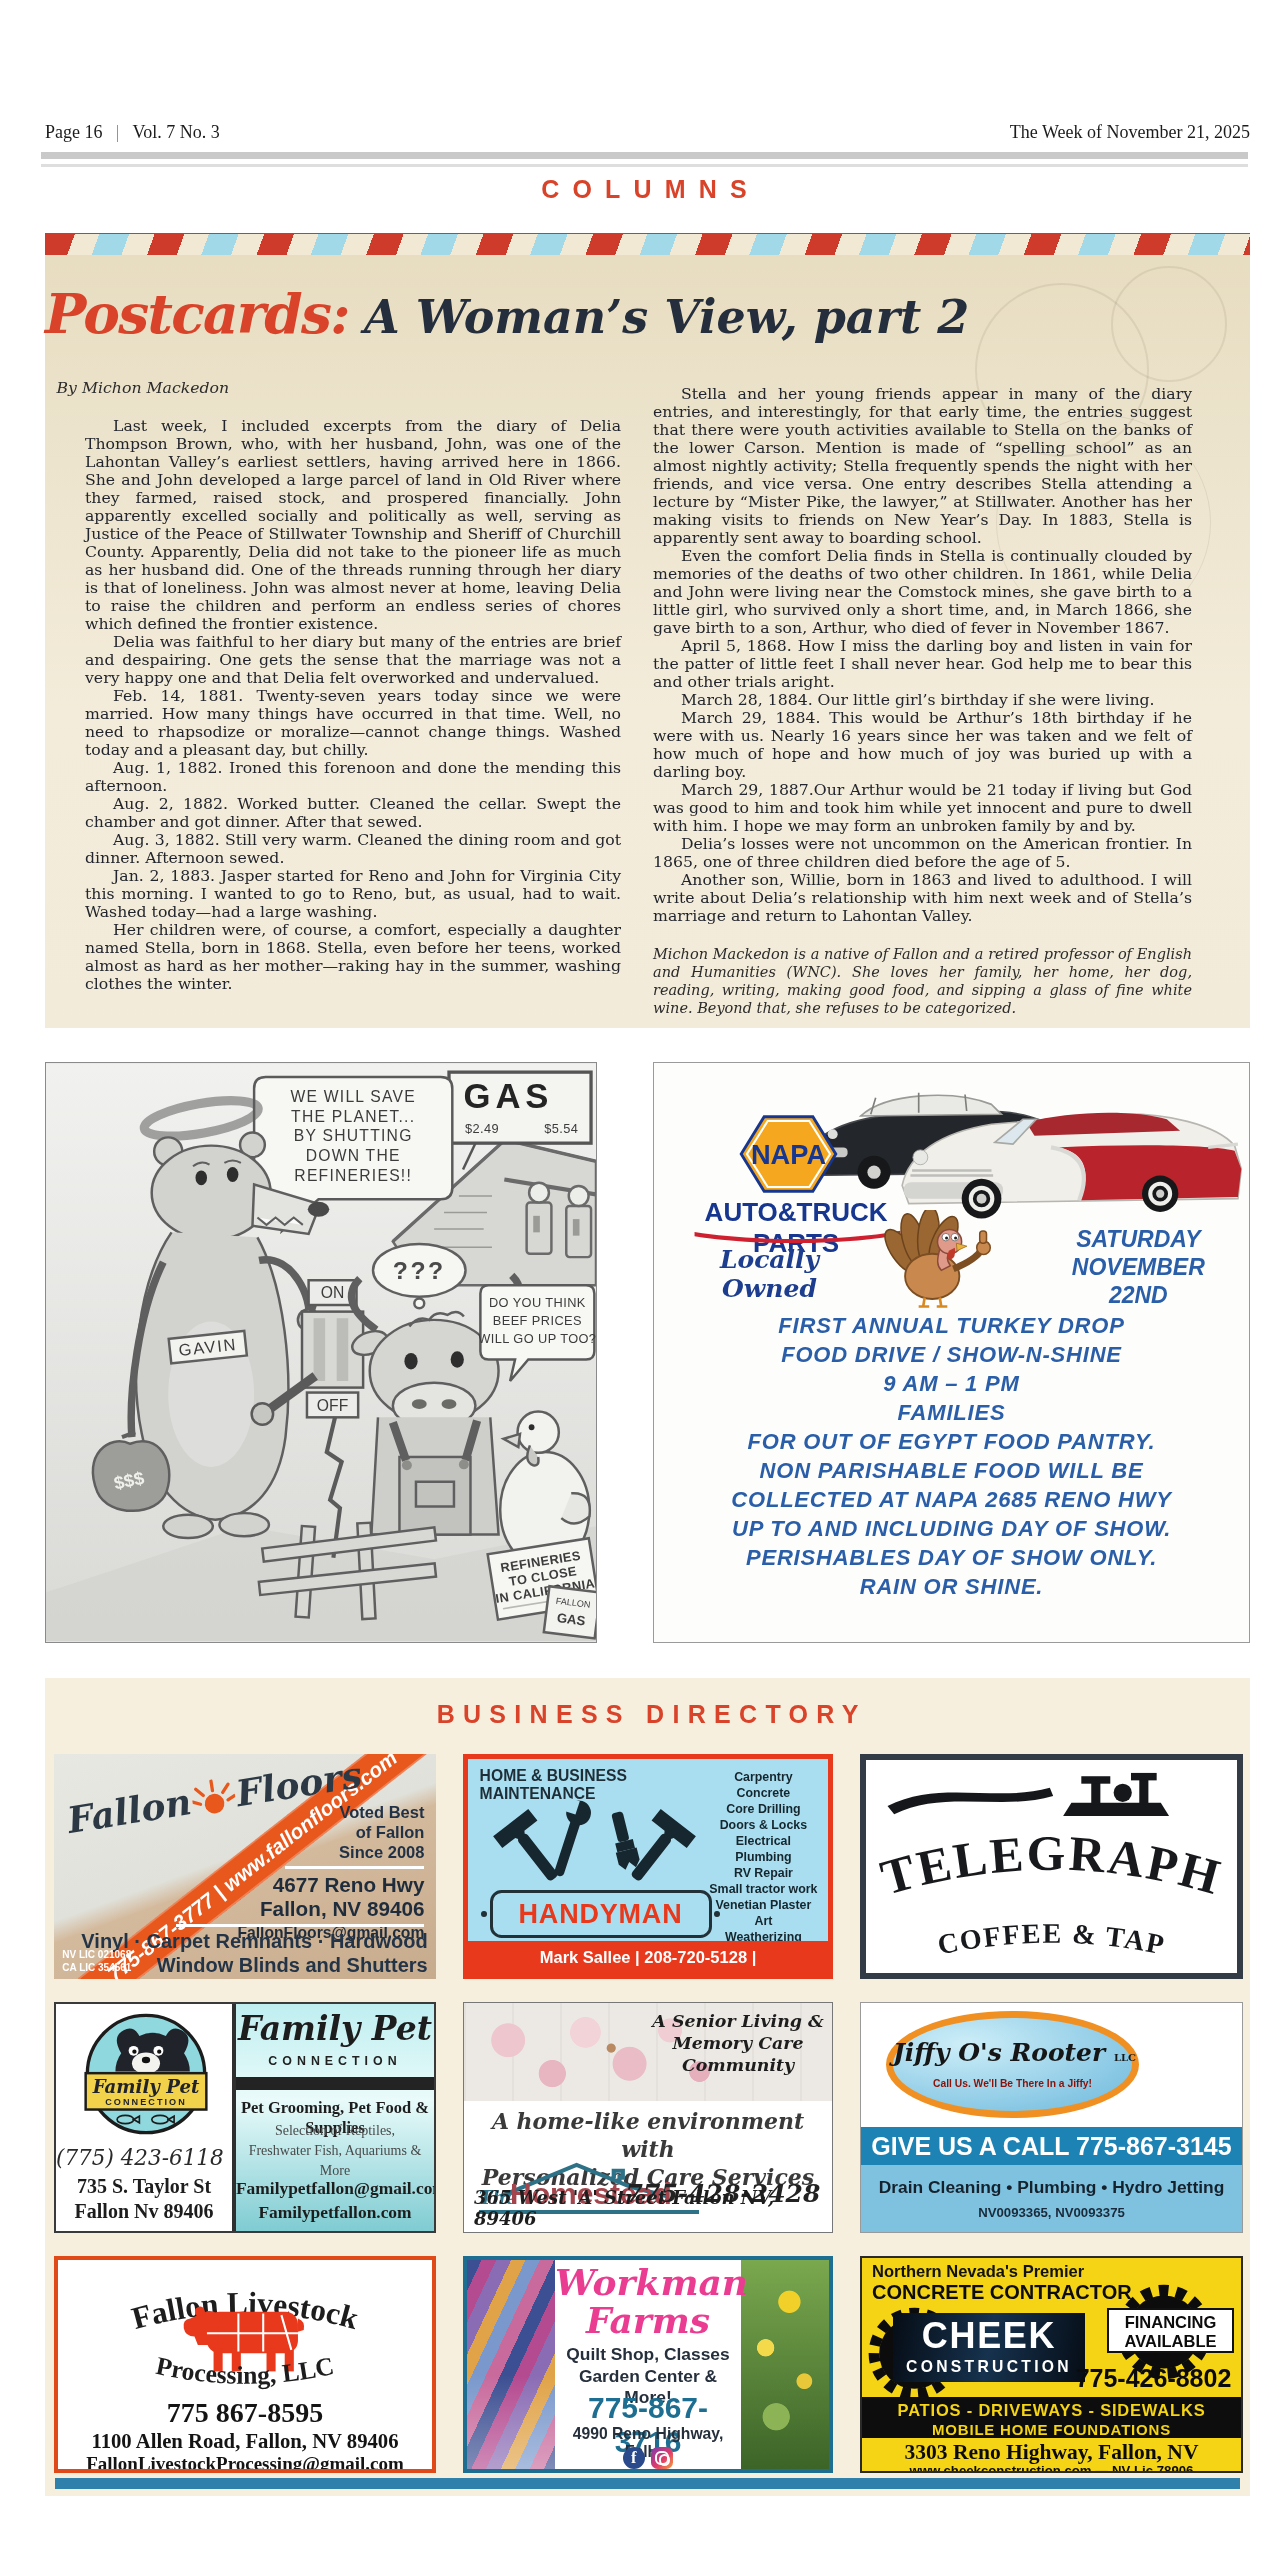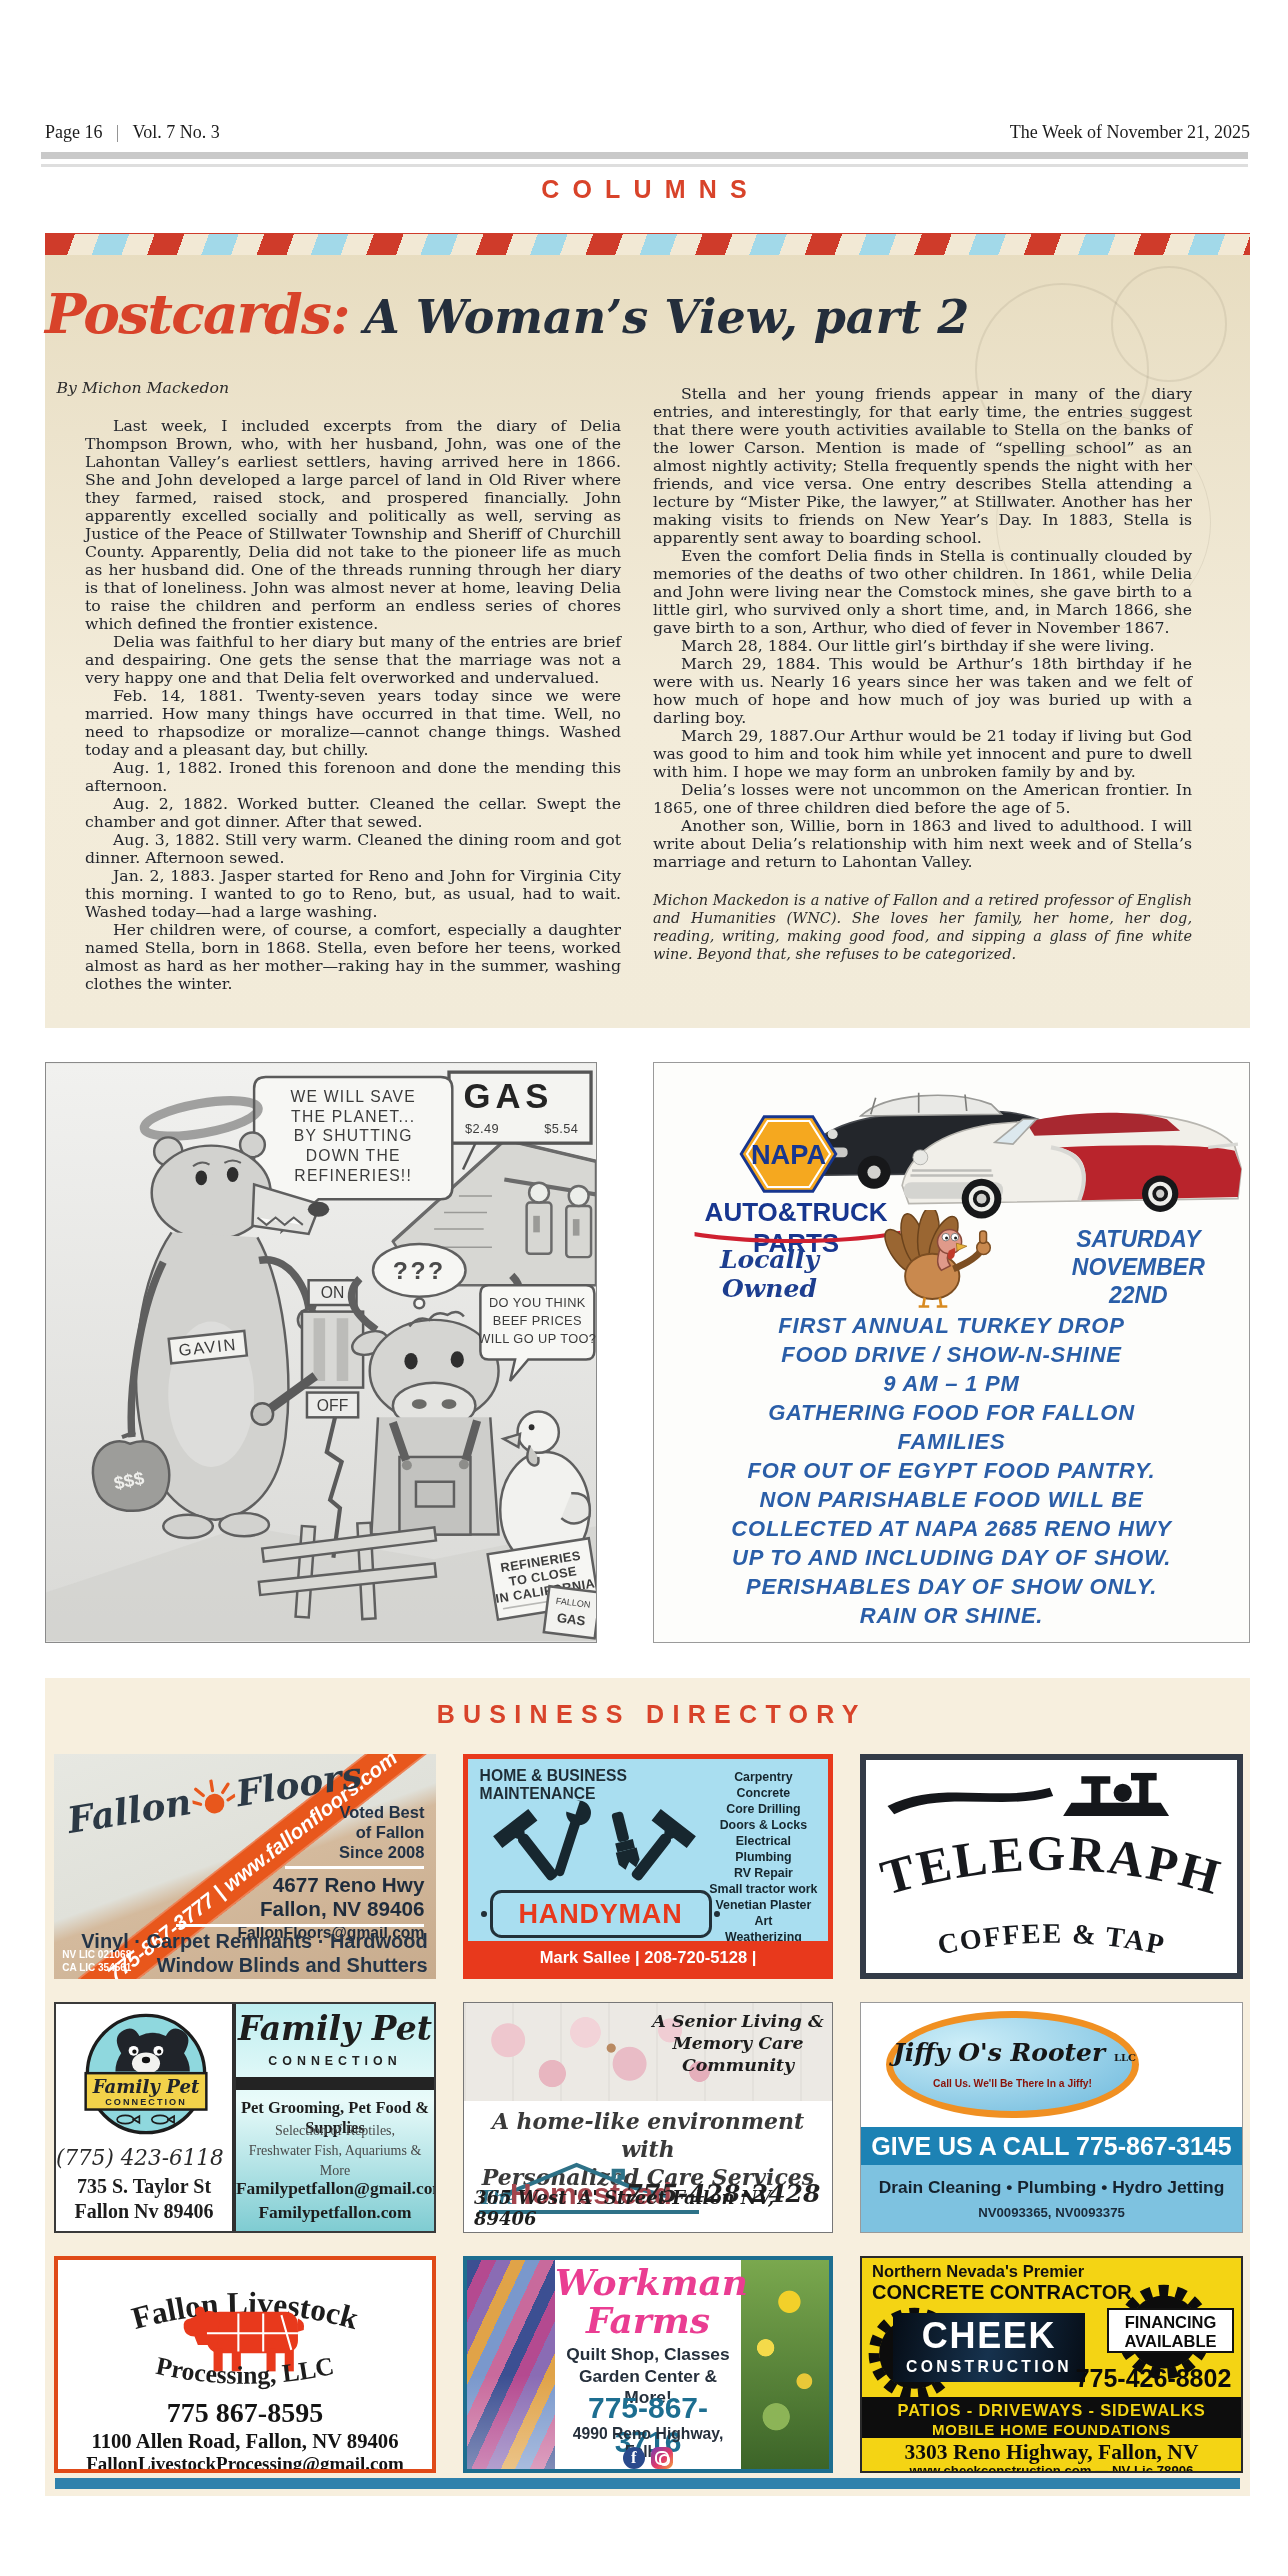--- a/index.html
+++ b/index.html
@@ -271,20 +271,21 @@
       <p>Feb. 14, 1881. Twenty-seven years today since we were married. How many things have occurred in that time. Well, no need to rhapsodize or moralize—cannot change things. Washed today and a pleasant day, but chilly.</p>
       <p>Aug. 1, 1882. Ironed this forenoon and done the mending this afternoon.</p>
       <p>Aug. 2, 1882. Worked butter. Cleaned the cellar. Swept the chamber and got dinner. After that sewed.</p>
       <p>Aug. 3, 1882. Still very warm. Cleaned the dining room and got dinner. Afternoon sewed.</p>
       <p>Jan. 2, 1883. Jasper started for Reno and John for Virginia City this morning. I wanted to go to Reno, but, as usual, had to wait. Washed today—had a large washing.</p>
       <p>Her children were, of course, a comfort, especially a daughter named Stella, born in 1868. Stella, even before her teens, worked almost as hard as her mother—raking hay in the summer, washing clothes the winter.</p>
     </div>
     <div class="col colR">
       <p>Stella and her young friends appear in many of the diary entries, and interestingly, for that early time, the entries suggest that there were youth activities available to Stella on the banks of the lower Carson. Mention is made of “spelling school” as an almost nightly activity; Stella frequently spends the night with her friends, and vice versa. One entry describes Stella attending a lecture by “Mister Pike, the lawyer,” at Stillwater. Another has her making visits to friends on New Year’s Day. In 1883, Stella is apparently sent away to boarding school.</p>
       <p>Even the comfort Delia finds in Stella is continually clouded by memories of the deaths of two other children.  In 1861, while Delia and John were living near the Comstock mines, she gave birth to a little girl, who survived only a short time, and, in March 1866, she gave birth to a son, Arthur, who died of fever in November 1867.</p>
+      <p>April 5, 1868. How I miss the darling boy and listen in vain for the patter of little feet I shall never hear. God help me to bear this and other trials aright.</p>
       <p>March 28, 1884. Our little girl’s birthday if she were living.</p>
       <p>March 29, 1884. This would be Arthur’s 18th birthday if he were with us. Nearly 16 years since her was taken and we felt of how much of hope and how much of joy was buried up with a darling boy.</p>
       <p>March 29, 1887.Our Arthur would be 21 today if living but God was good to him and took him while yet innocent and pure to dwell with him. I hope we may form an unbroken family by and by.</p>
       <p>Delia’s losses were not uncommon on the American frontier. In 1865, one of three children died before the age of 5.</p>
       <p>Another son, Willie, born in 1863 and lived to adulthood. I will write about Delia’s relationship with him next week and of Stella’s marriage and return to Lahontan Valley.</p>
       <p class="bio">Michon Mackedon is a native of Fallon and a retired professor of English and Humanities (WNC). She loves her family, her home, her dog, reading, writing, making good food, and sipping a glass of fine white wine. Beyond that, she refuses to be categorized.</p>
     </div>
   </section>
 
   <div class="cartoon-box">
@@ -503,21 +504,20 @@
 
     <div class="napa-date">
       <div>SATURDAY</div>
       <div>NOVEMBER</div>
       <div>22ND</div>
     </div>
     <div class="napa-lines">
       <div>FIRST ANNUAL TURKEY DROP</div>
       <div>FOOD DRIVE / SHOW-N-SHINE</div>
       <div>9 AM – 1 PM</div>
-      <div>GATHERING FOOD FOR FALLON</div>
       <div>FAMILIES</div>
       <div>FOR OUT OF EGYPT FOOD PANTRY.</div>
       <div>NON PARISHABLE FOOD WILL BE</div>
       <div>COLLECTED AT NAPA 2685 RENO HWY</div>
       <div>UP TO AND INCLUDING DAY OF SHOW.</div>
       <div>PERISHABLES DAY OF SHOW ONLY.</div>
       <div>RAIN OR SHINE.</div>
     </div>
   </div>
 

